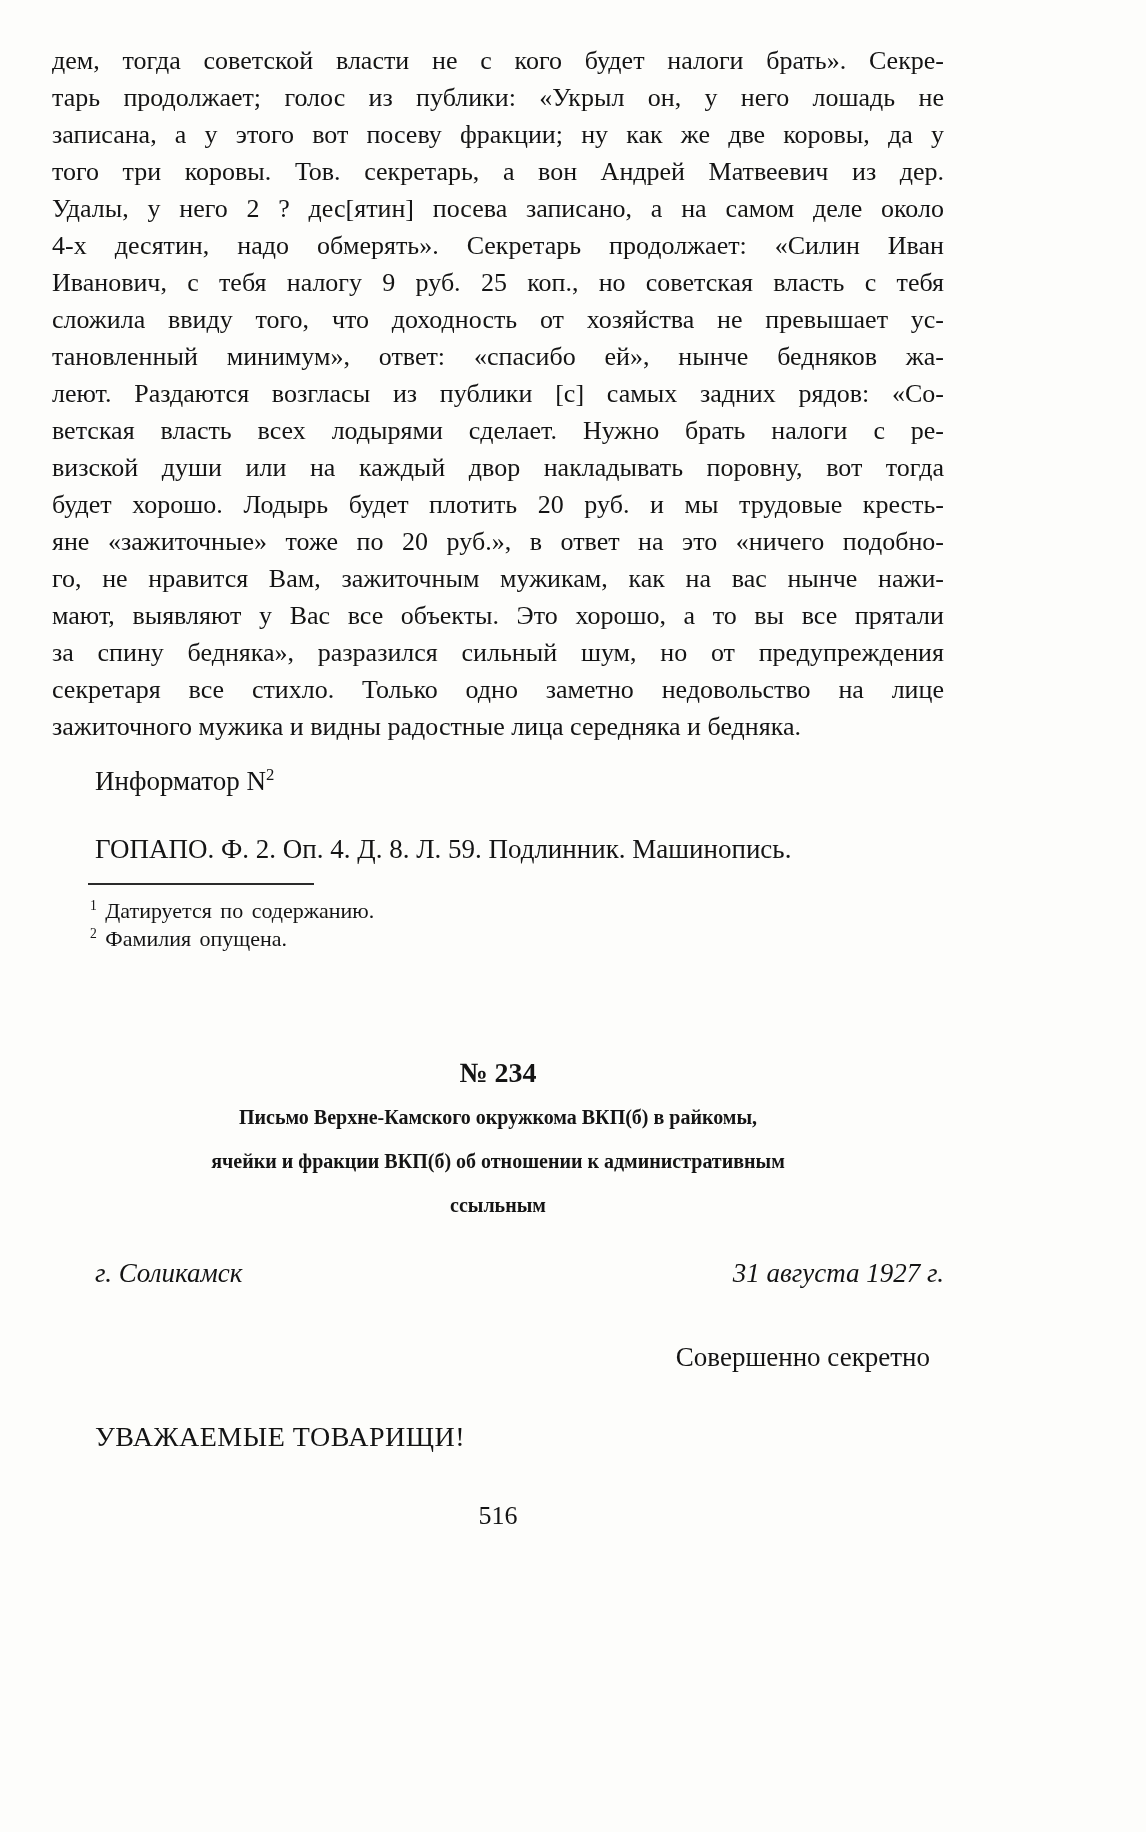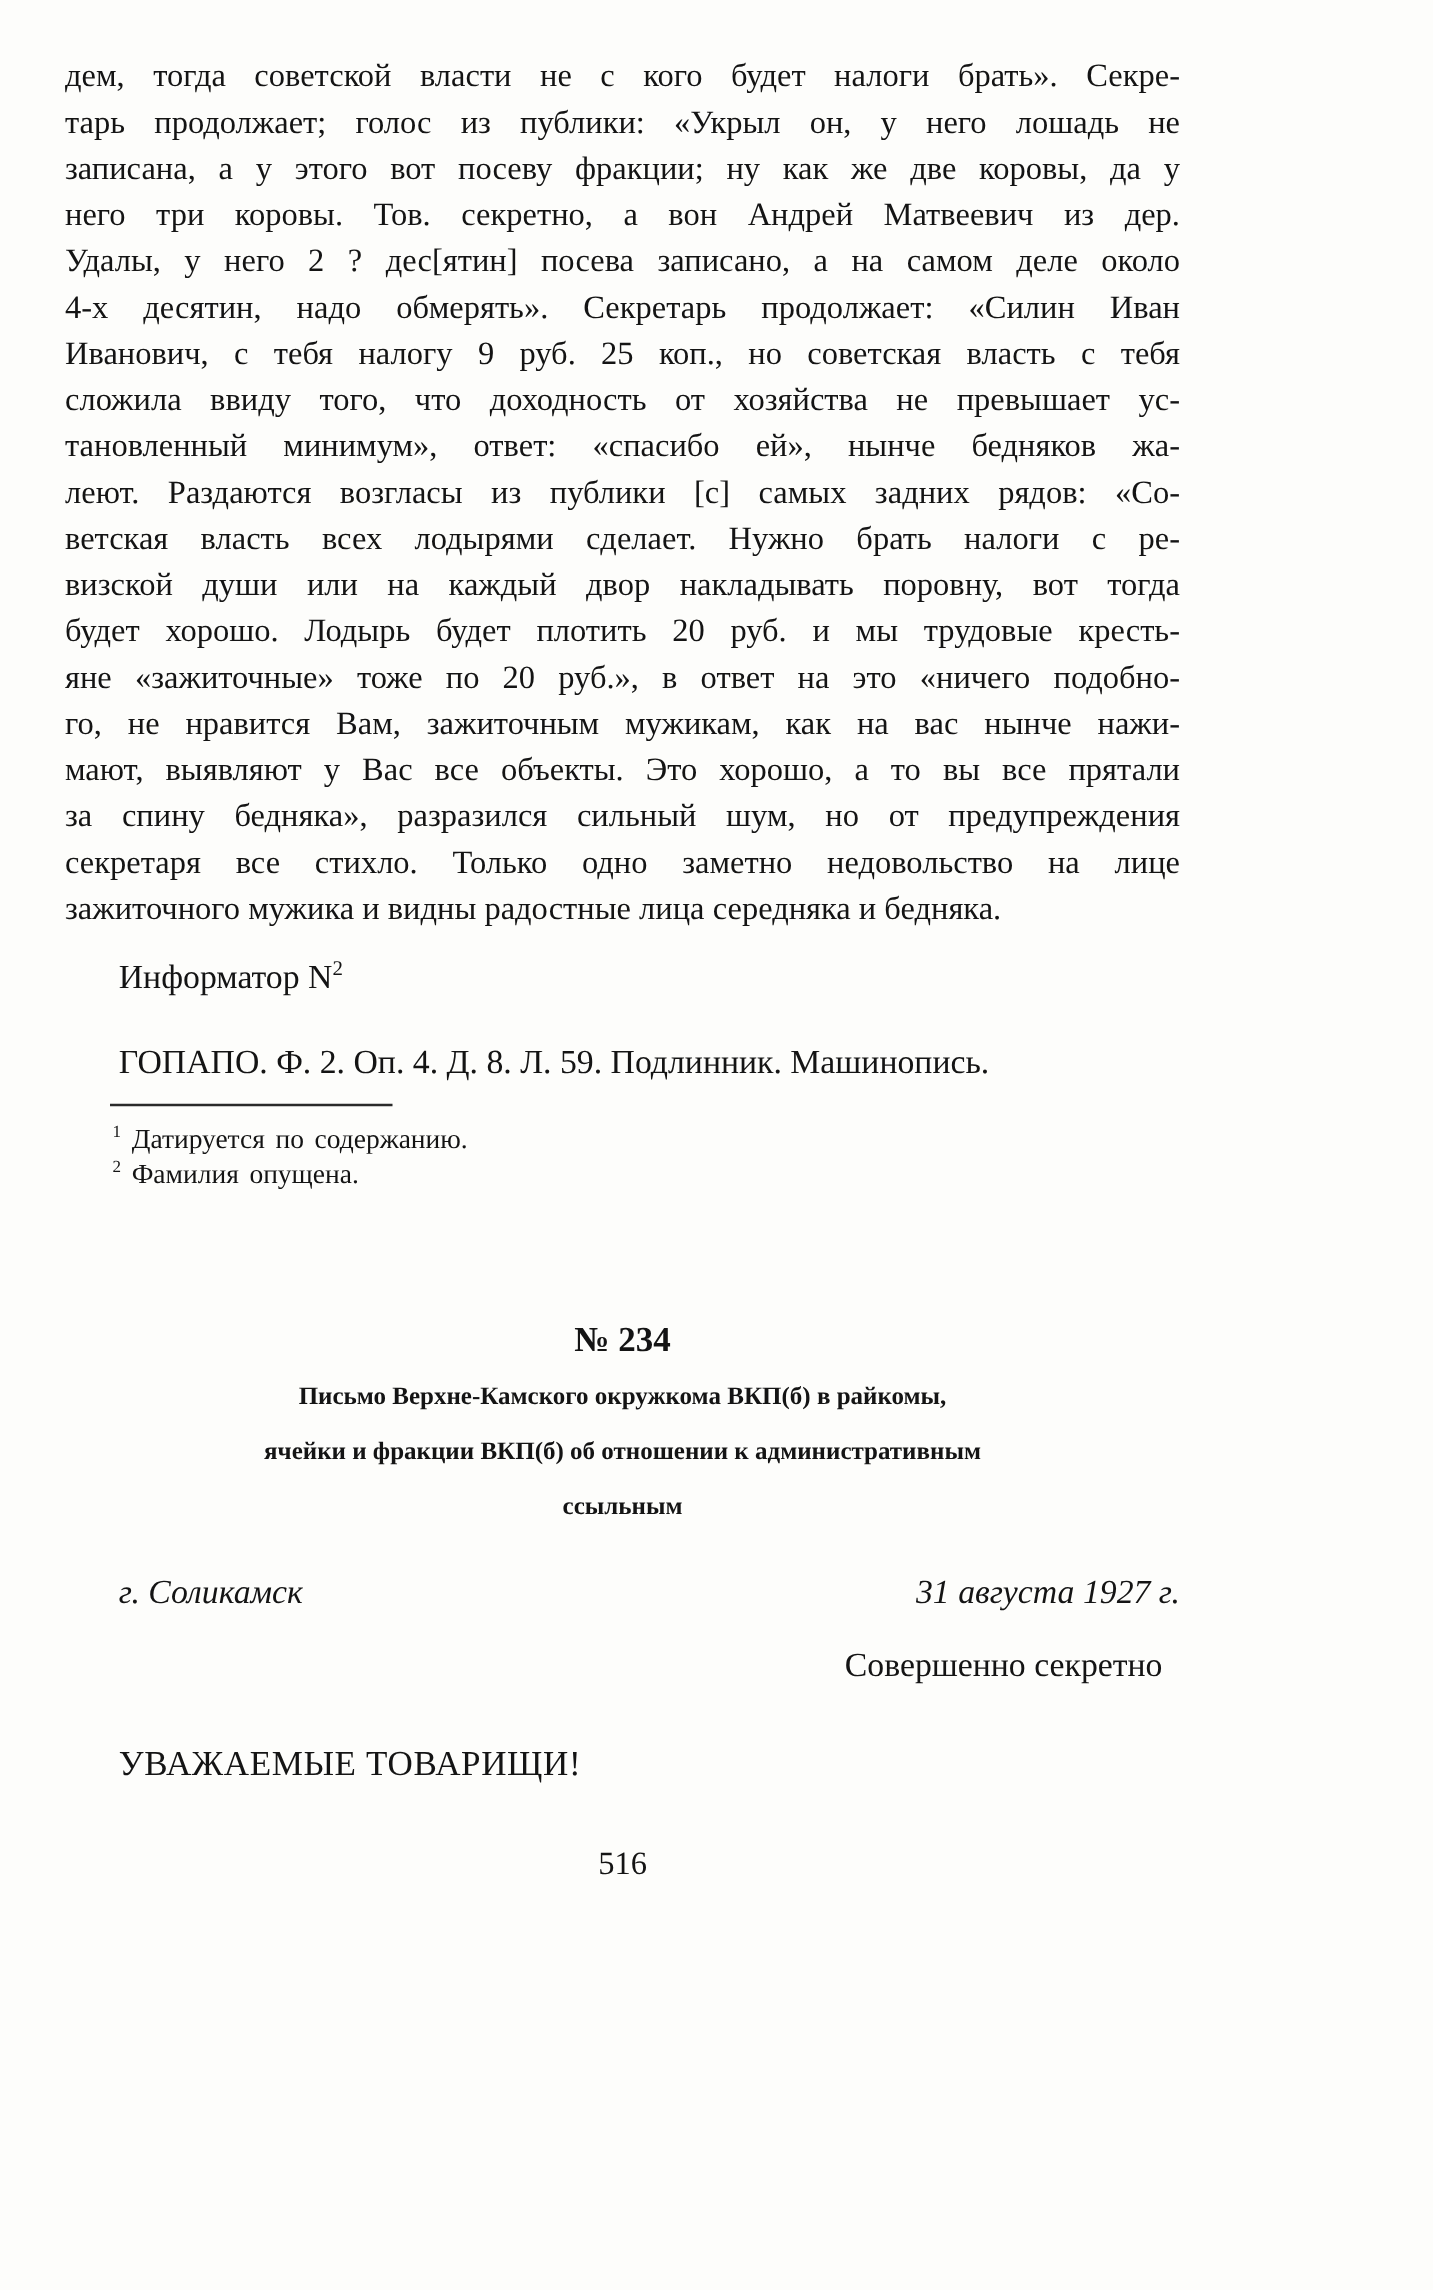--- a/index.html
+++ b/index.html
@@ -74,21 +74,21 @@
     margin-top: 28px;
     display: flex;
     justify-content: space-between;
     align-items: baseline;
     font-style: italic;
     font-size: 27px;
     line-height: 37px;
   }
   .dateline .place { padding-left: 43px; }
   .classification {
-    margin-top: 22px;
+    margin-top: 47px;
     text-align: right;
     font-size: 27px;
     line-height: 37px;
     padding-right: 14px;
   }
   .salutation {
     margin-top: 42px;
     padding-left: 43px;
     font-size: 28px;
     line-height: 37px;
@@ -105,21 +105,21 @@
 <body>
 
 <div class="page">
   <main class="content">
 
     <section>
       <div class="body-text">
         <div class="jline">дем, тогда советской власти не с кого будет налоги брать». Секре-</div>
         <div class="jline">тарь продолжает; голос из публики: «Укрыл он, у него лошадь не</div>
         <div class="jline">записана, а у этого вот посеву фракции; ну как же две коровы, да у</div>
-        <div class="jline">него три коровы. Тов. секретно, а вон Андрей Матвеевич из дер.</div>
+        <div class="jline">того три коровы. Тов. секретарь, а вон Андрей Матвеевич из дер.</div>
         <div class="jline">Удалы, у него 2 ? дес[ятин] посева записано, а на самом деле около</div>
         <div class="jline">4-х десятин, надо обмерять». Секретарь продолжает: «Силин Иван</div>
         <div class="jline">Иванович, с тебя налогу 9 руб. 25 коп., но советская власть с тебя</div>
         <div class="jline">сложила ввиду того, что доходность от хозяйства не превышает ус-</div>
         <div class="jline">тановленный минимум», ответ: «спасибо ей», нынче бедняков жа-</div>
         <div class="jline">леют. Раздаются возгласы из публики [с] самых задних рядов: «Со-</div>
         <div class="jline">ветская власть всех лодырями сделает. Нужно брать налоги с ре-</div>
         <div class="jline">визской души или на каждый двор накладывать поровну, вот тогда</div>
         <div class="jline">будет хорошо. Лодырь будет плотить 20 руб. и мы трудовые кресть-</div>
         <div class="jline">яне «зажиточные» тоже по 20 руб.», в ответ на это «ничего подобно-</div>

